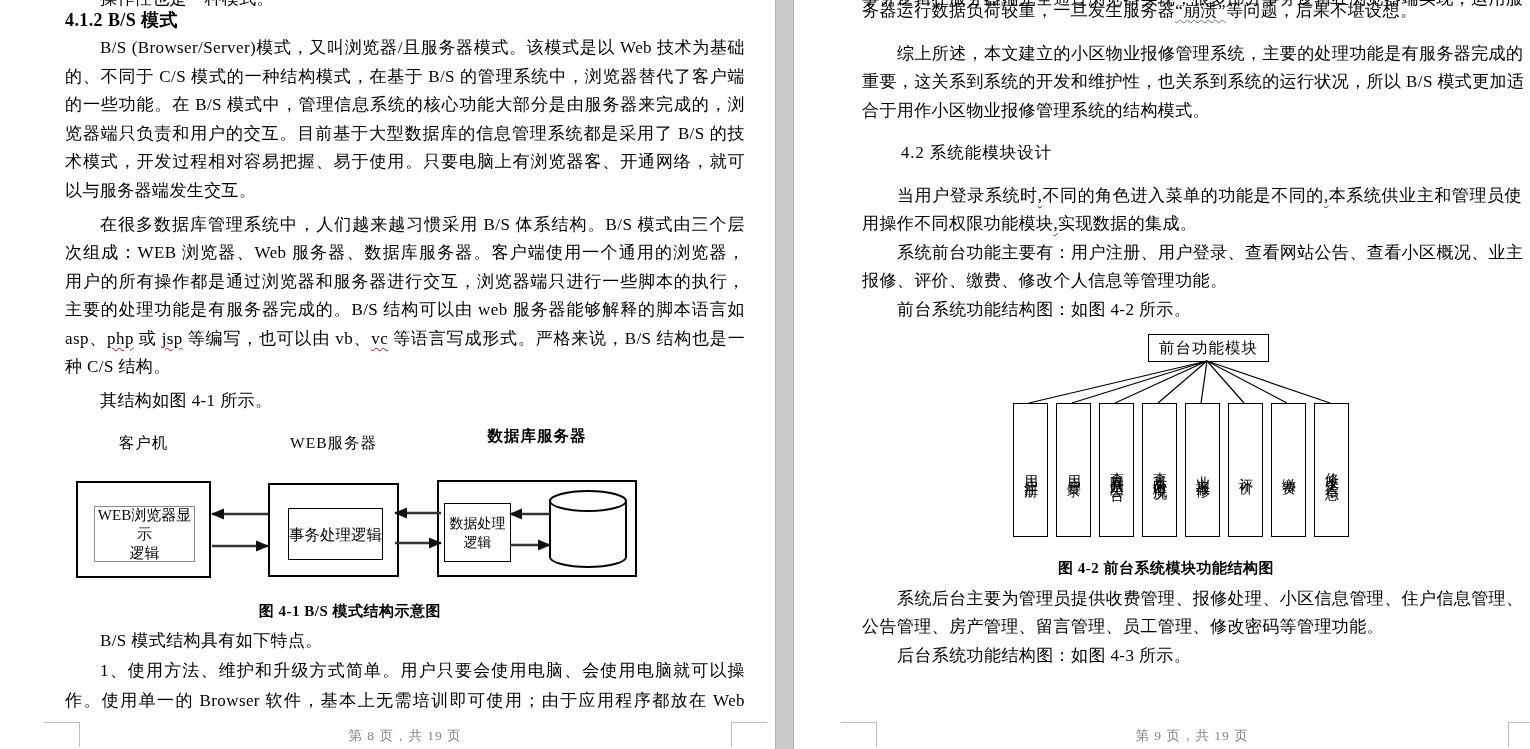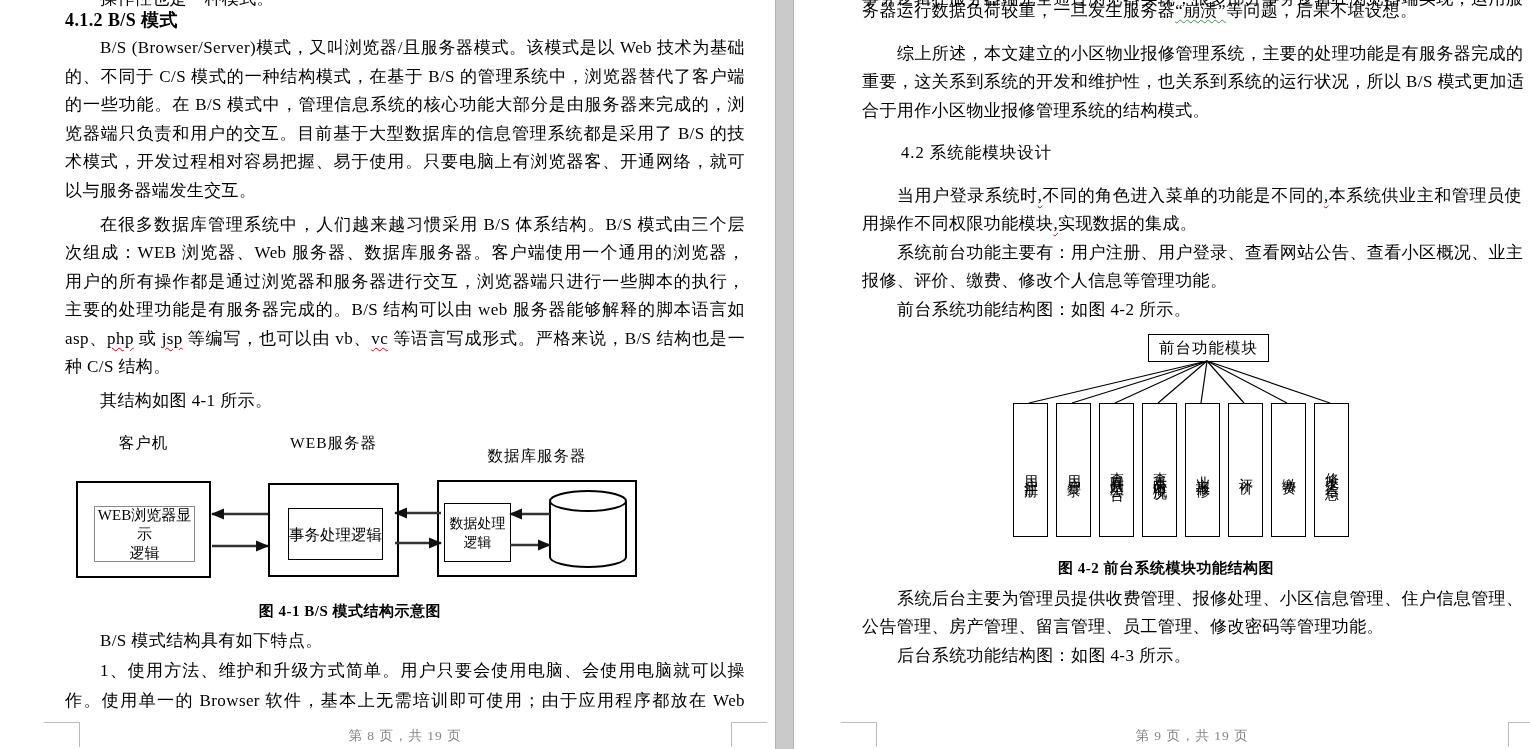--- a/index.html
+++ b/index.html
@@ -64,21 +64,21 @@
 <div class="ln lp full" style="top:242px">次组成：WEB 浏览器、Web 服务器、数据库服务器。客户端使用一个通用的浏览器，</div>
 <div class="ln lp full" style="top:271px">用户的所有操作都是通过浏览器和服务器进行交互，浏览器端只进行一些脚本的执行，</div>
 <div class="ln lp full" style="top:299px">主要的处理功能是有服务器完成的。B/S 结构可以由 web 服务器能够解释的脚本语言如</div>
 <div class="ln lp full" style="top:328px"><span>asp、</span><span class="sq-red">php</span><span> 或 </span><span class="sq-red">jsp</span><span> 等编写，也可以由 vb、</span><span class="sq-red">vc</span><span> 等语言写成形式。严格来说，B/S 结构也是一</span></div>
 <div class="ln lp" style="top:356px">种 C/S 结构。</div>
 
 <div class="ln ind lp" style="top:390px">其结构如图 4-1 所示。</div>
 
 <div class="dlabel" style="left:76px;top:433px;width:135px;">客户机</div>
 <div class="dlabel" style="left:268px;top:433px;width:131px;">WEB服务器</div>
-<div class="dlabel" style="left:437px;top:446px;width:200px;">数据库服务器</div>
+<div class="dlabel" style="left:437px;top:426px;width:200px;font-weight:bold;">数据库服务器</div>
 
 <div class="obox" style="left:76px;top:481px;width:131px;height:93px;"></div>
 <div class="ibox gray" style="left:94px;top:506px;width:99px;height:54px;">
   <span>WEB浏览器显示</span>
   <span>逻辑</span>
 </div>
 
 <div class="obox" style="left:268px;top:483px;width:127px;height:90px;"></div>
 <div class="ibox" style="left:288px;top:508px;width:93px;height:50px;font-size:15.5px;">
   <span>事务处理逻辑</span>

